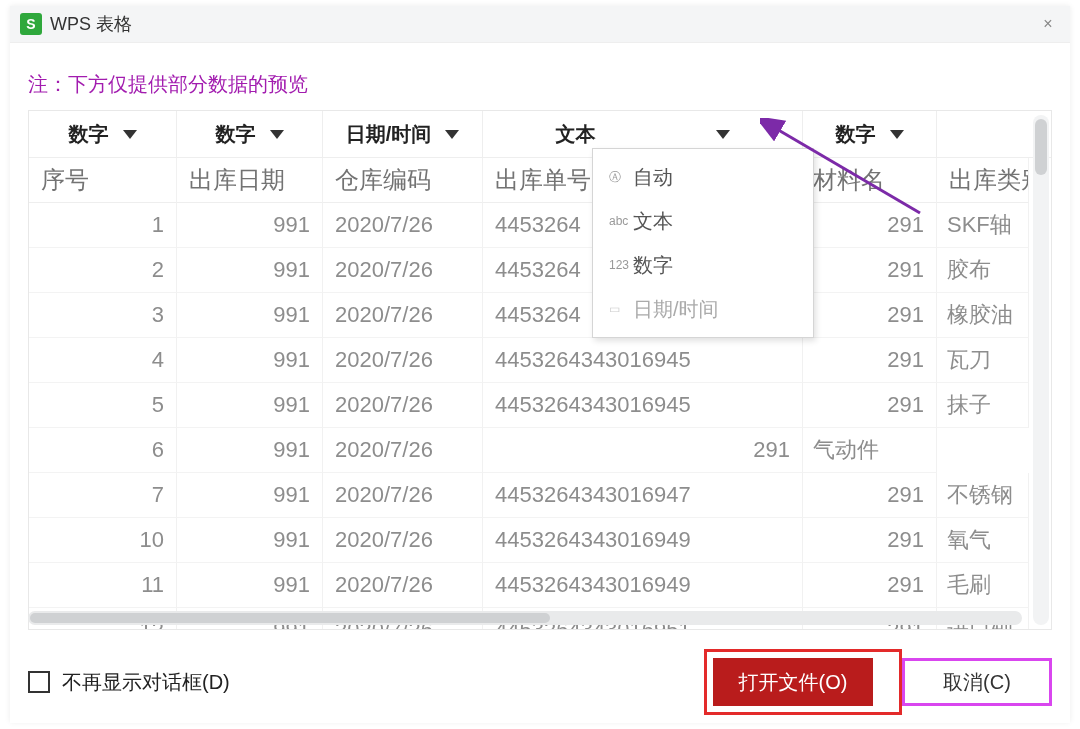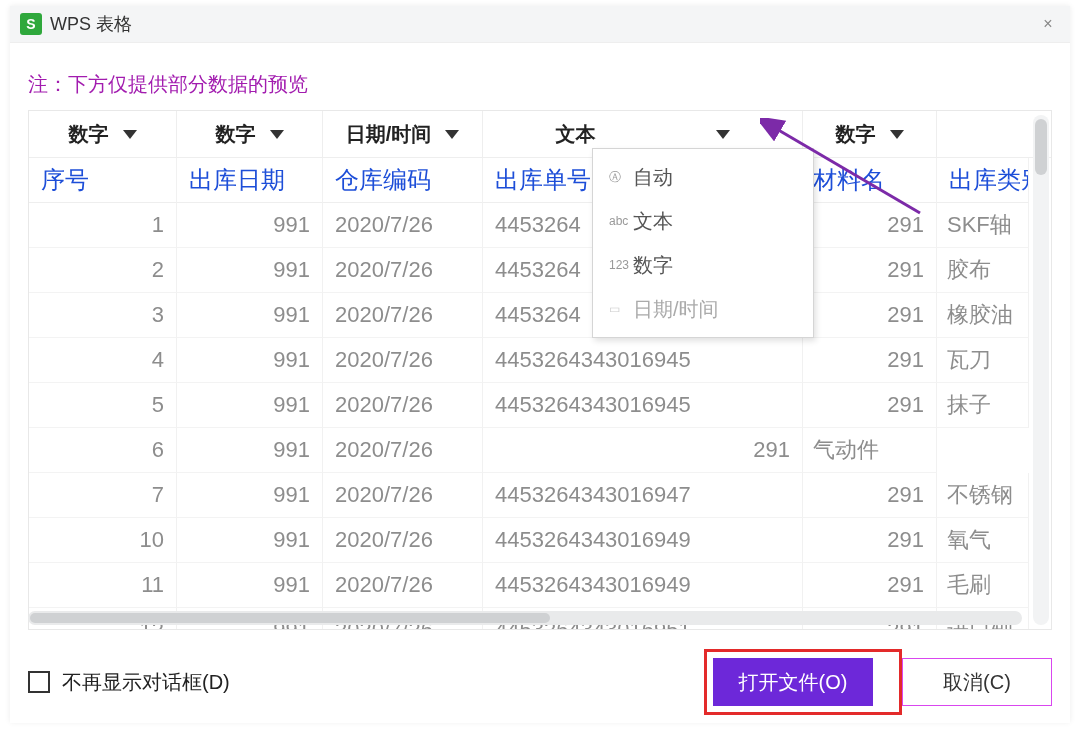--- a/index.html
+++ b/index.html
@@ -117,21 +117,21 @@
     border-right: 1px solid #f1f1f1;
     border-bottom: 1px solid #f3f3f3;
     display: flex; align-items: center;
     font-size: 22px;
     padding: 0 12px;
     overflow: hidden; white-space: nowrap;
   }
   .cell.num { justify-content: flex-end; }
   .cell.material { padding-left: 10px; }
   .header-row .cell {
-    color: #1d4ed8; font-size: 24px;
+    color: #737373; font-size: 24px;
     border-bottom: 1px solid #eee;
   }
 
   .h-scroll {
     position: absolute;
     left: 18px; right: 48px;
     bottom: 98px;
     height: 14px;
     background: #e9eaeb;
     border-radius: 7px;
@@ -168,26 +168,26 @@
   .btn-row { display: flex; align-items: center; }
   .btn {
     height: 48px;
     display: flex; align-items: center; justify-content: center;
     font-size: 20px;
     min-width: 160px;
     cursor: pointer;
     box-sizing: border-box;
   }
   .btn-primary {
-    background: #6d28d9;
+    background: #b91c1c;
     color: #fff;
     margin-right: 20px;
   }
   .btn-cancel {
-    border: 1px solid #d946ef;
+    border: 3px solid #d946ef;
     color: #333;
     min-width: 150px;
     text-align: center;
   }
   .red-box {
     border: 3px solid #e32a2a;
     padding: 6px;
   }
 
   .dropdown {

